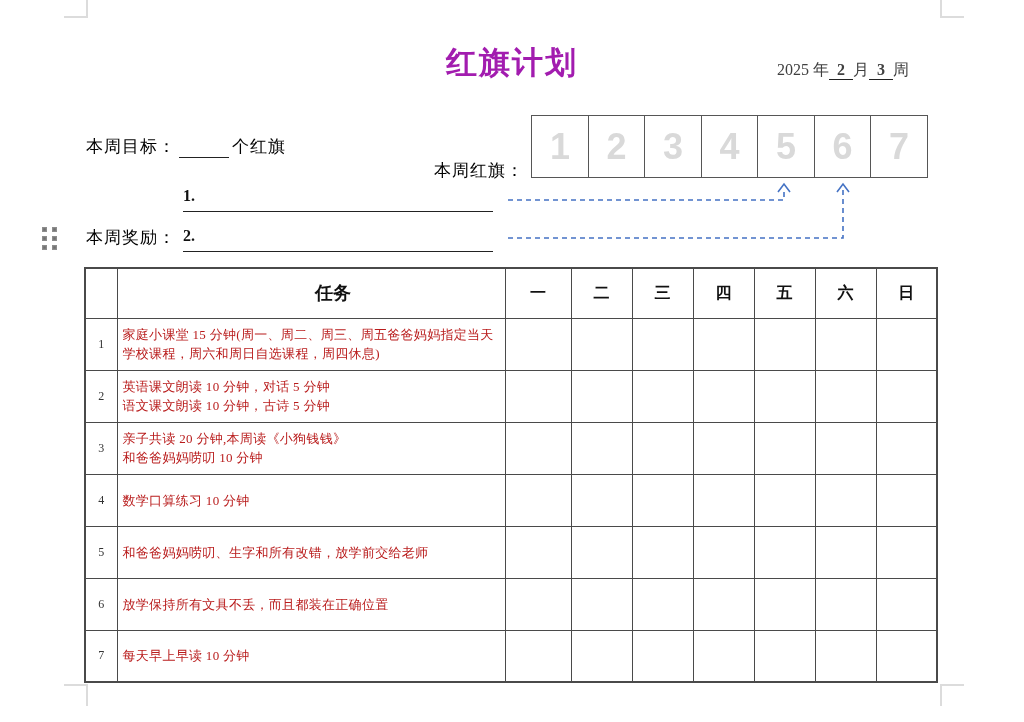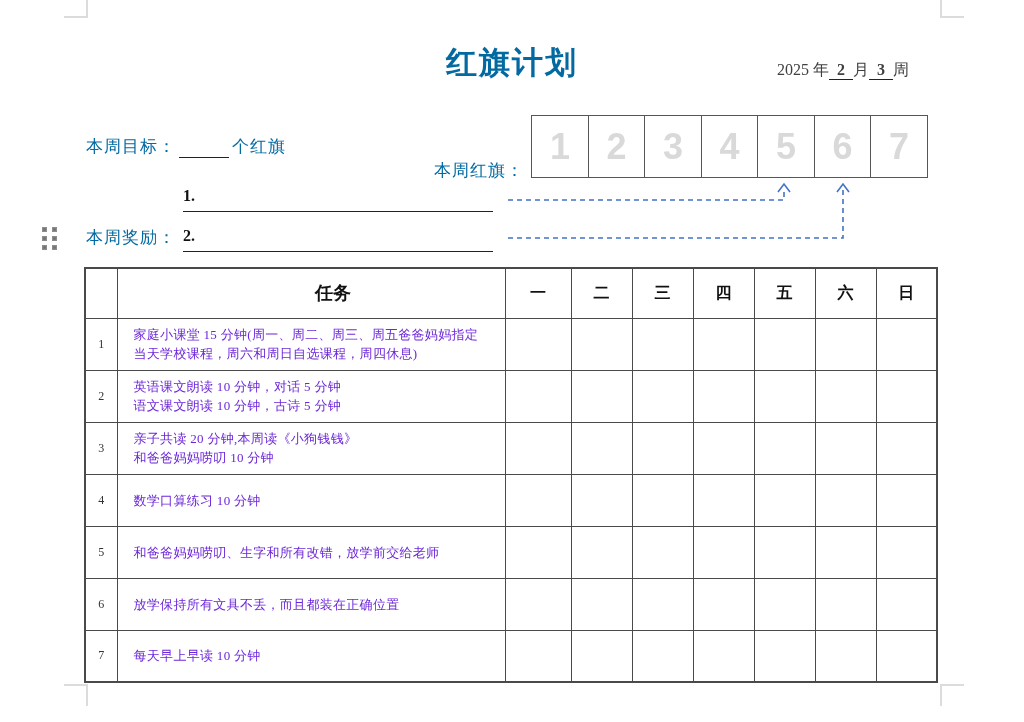--- a/index.html
+++ b/index.html
@@ -16,35 +16,35 @@
   
   .corner { position: absolute; }
   .c-tl { left: 64px;  top: 0;      width: 22px; height: 16px; border-right: 2px solid #dcdcdc; border-bottom: 2px solid #dcdcdc; }
   .c-tr { left: 940px; top: 0;      width: 22px; height: 16px; border-left:  2px solid #dcdcdc; border-bottom: 2px solid #dcdcdc; }
   .c-bl { left: 64px;  top: 684px;  width: 22px; height: 20px; border-right: 2px solid #dcdcdc; border-top:    2px solid #dcdcdc; }
   .c-br { left: 940px; top: 684px;  width: 22px; height: 20px; border-left:  2px solid #dcdcdc; border-top:    2px solid #dcdcdc; }
 
   .title {
     position: absolute; left: 86px; top: 42px; width: 852px;
     text-align: center; font-size: 31px; font-weight: bold; letter-spacing: 2px;
-    color: #0369a1;
+    color: #a21caf;
   }
 
   .date {
     position: absolute; top: 60px; left: 777px;
     font-size: 16px; white-space: nowrap; color: #404040;
   }
   .date .u {
     font-weight: bold;
     border-bottom: 1.6px solid #222;
     padding: 0 8px;
     display: inline-block;
   }
 
-  .textline { position: absolute; font-size: 17px; letter-spacing: 1px; color: #0369a1; white-space: nowrap; }
+  .textline { position: absolute; font-size: 17px; letter-spacing: 1px; color: #000000; white-space: nowrap; }
   .goal-row   { left: 86px;  top: 135px; }
   .flags-label{ left: 434px; top: 135px; margin-top: 24px; }
   .reward-label { left: 86px; top: 178px; margin-top: 48px; }
 
   .blank {
     display: inline-block; width: 50px; height: 1.15em;
     border-bottom: 1.8px solid #222; vertical-align: bottom; margin: 0 3px;
   }
 
   .reward-line {
@@ -94,22 +94,22 @@
   .task-table thead tr { height: 50px; }
   .task-table tbody tr { height: 52px; }
   col.w-num  { width: 32px; }
   col.w-task { width: 388px; }
   col.w-day1 { width: 66px; }
   col.w-day  { width: 61px; }
   th.task { font-size: 18px; font-weight: bold; text-align: center; color: #111; padding-left: 44px; }
   th.day  { font-size: 16px; font-weight: bold; text-align: center; color: #111; }
   td.num  { text-align: center; font-size: 12px; color: #333; }
   td.task {
-    font-size: 13px; line-height: 19px; padding: 3px 16px;
-    white-space: pre-line; vertical-align: middle; color: #6d28d9;
+    font-size: 13px; line-height: 19px; padding: 3px 5px;
+    white-space: pre-line; vertical-align: middle; color: #b91c1c;
     letter-spacing: 0.3px;
   }
 </style>
 </head>
 <body>
 
 <div class="page">
 
   <div class="corner c-tl"></div>
   <div class="corner c-tr"></div>

